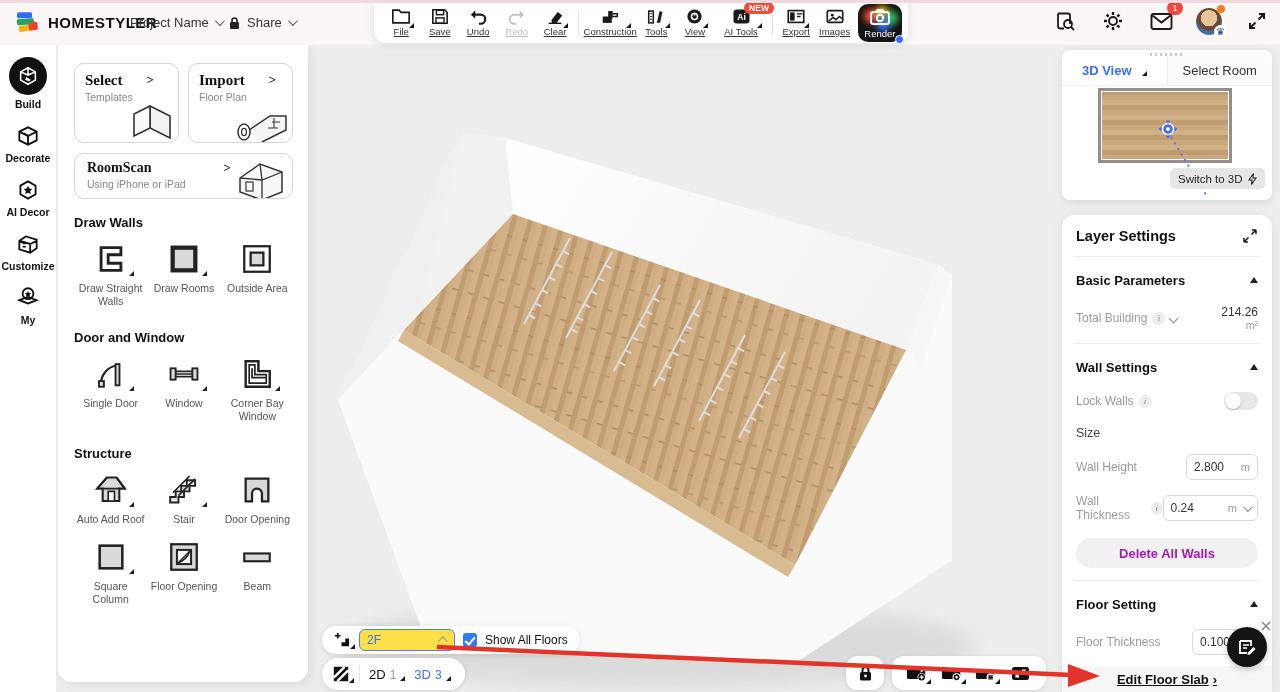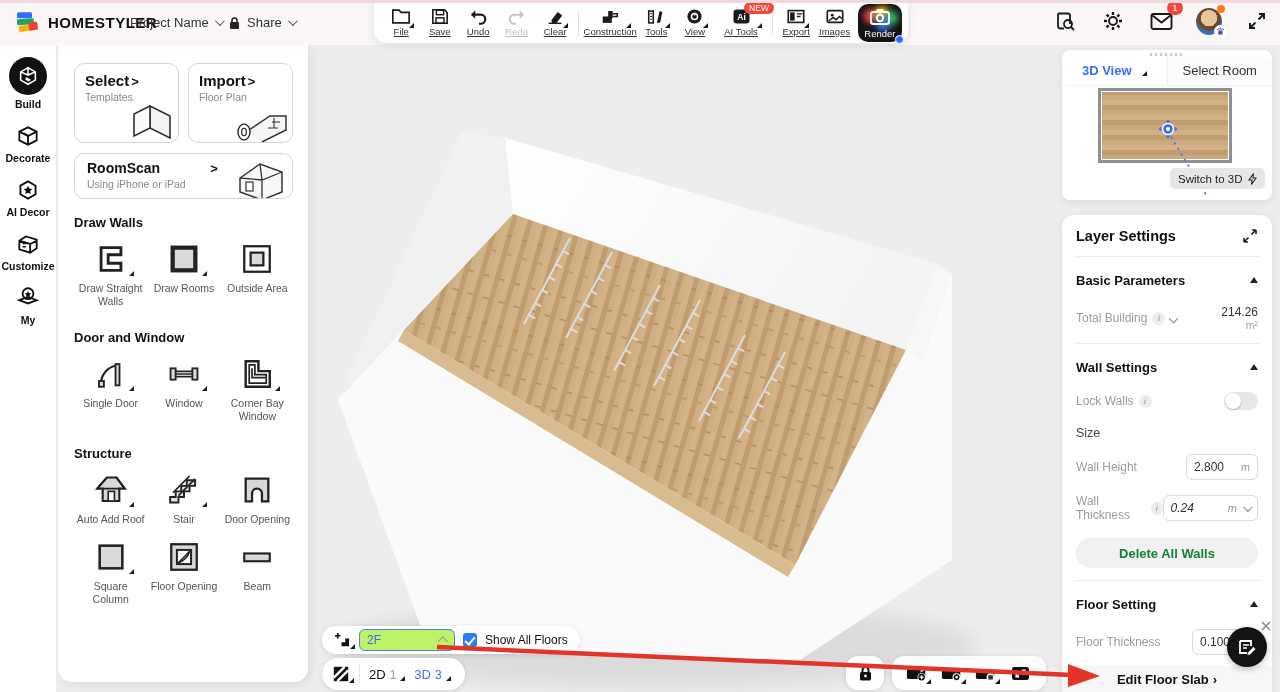--- a/index.html
+++ b/index.html
@@ -16,21 +16,21 @@
   .chev.up { transform:rotate(-135deg) translateY(-1px); border-color:#999; }
 
   #toolbar { position:absolute; left:374px; top:0; width:534px; height:43px; background:#fff; border-radius:0 0 12px 12px; box-shadow:0 2px 8px rgba(0,0,0,.10); display:flex; align-items:center; padding:2px 6px 0 8px; z-index:25; }
   .tb-item { width:40px; height:40px; display:flex; flex-direction:column; align-items:center; justify-content:center; position:relative; cursor:pointer; }
   .tb-item .lbl { font-size:9.5px; color:#333; margin-top:1px; white-space:nowrap;text-decoration:underline; }
   .tb-item.wide { width:56px; }
   .tb-item.disabled .lbl { color:#c0c0c0; }
   .tb-sep { width:1px; height:26px; background:#e3e3e3; margin:0 4px; }
   .corner { position:absolute; width:0; height:0; border-bottom:5px solid #1a1a1a; border-left:5px solid transparent; }
   .tb-item .corner { right:6px; top:20px; }
-  .new-badge { position:absolute; top:-1px; right:-6px; background:#f4483a; color:#fff; font-size:8.5px; font-weight:normal; padding:1px 5px; border-radius:7px; z-index:2; }
+  .new-badge { position:absolute; top:-1px; right:-6px; background:#f4483a; color:#fff; font-size:8.5px; font-weight:bold; padding:1px 5px; border-radius:7px; z-index:2; }
   #render-btn { width:46px; height:38px; background:#141414; border-radius:10px; position:relative; display:flex; flex-direction:column; align-items:center; justify-content:flex-start; margin-left:4px; cursor:pointer; overflow:visible; }
   .blob { position:absolute; width:14px; height:14px; border-radius:50%; filter:blur(3px); }
   #render-btn .lbl { color:#fff; font-size:9.5px; position:absolute; bottom:3px; }
   .blue-dot { position:absolute; right:-2px; bottom:-2px; width:9px; height:9px; border-radius:50%; background:#2f6bff; border:1.5px solid #fff; }
 
   .top-right { position:absolute; right:10px; top:8px; display:flex; align-items:center; gap:22px; }
   .tr-icon { position:relative; width:26px; height:26px; display:flex; align-items:center; justify-content:center; cursor:pointer; }
   .mail-badge { position:absolute; top:-7px; right:-9px; background:#f4483a; color:#fff; border-radius:8px; font-size:9.5px; min-width:16px; height:14px; line-height:14px; text-align:center; padding:0 3px; }
   .avatar { width:27px; height:27px; border-radius:50%; background:radial-gradient(circle at 50% 38%, #e8c49a 0 38%, #6b4a33 39% 58%, #3d6ea5 59% 100%); position:relative; }
   .avatar .odot { position:absolute; top:-3px; right:-3px; width:8px; height:8px; background:#ff7a1a; border-radius:50%; }
@@ -42,38 +42,38 @@
   .nav-item .nlbl { font-size:10.5px; font-weight:bold; color:#111; margin-top:3px; }
   .nav-circle { width:38px; height:38px; background:#111; border-radius:50%; display:flex; align-items:center; justify-content:center; }
 
   
   #leftpanel { position:absolute; left:58px; top:45px; width:250px; height:637px; background:#fff; border-radius:0 0 14px 14px; box-shadow:3px 3px 10px rgba(0,0,0,.07); z-index:17; padding:18px 14px 0 16px; }
   .cr-title { font-size:16px; font-weight:bold; font-style:italic; color:#111; margin-bottom:12px; }
   .card-row { display:flex; gap:9px; }
   .cr-card { border:1.5px solid #d5d5d5; border-radius:10px; background:#fff; position:relative; cursor:pointer; overflow:hidden; }
   .cr-card.small { width:105px; height:80px; padding:8px 0 0 10px; }
   .cr-card.wideC { width:219px; height:46px; margin-top:10px; padding:6px 0 0 12px; }
-  .cc-title { font-size:15px; font-weight:bold; color:#111; display:flex; align-items:flex-end; gap:2px; }
+  .cc-title { font-size:15px; font-weight:bold; color:#111; display:flex; align-items:flex-start; gap:24px;font-family:Liberation Serif, serif; }
   .cc-title .arr { font-weight:bold; font-size:13px; }
   .cc-sub { font-size:10.5px; color:#888; margin-top:2px; }
   .cc-art { position:absolute; right:2px; bottom:0; }
   .sec-title { font-size:13px; font-weight:bold; color:#111; margin:16px 0 10px 0; }
   .tool-grid { display:flex; }
   .tg-cell { width:75px; display:flex; flex-direction:column; align-items:center; position:relative; cursor:pointer; margin-bottom:6px; }
   .tg-cell .ticon { position:relative; width:38px; height:38px; display:flex; align-items:center; justify-content:center; }
   .tg-cell .ticon .corner { right:-4px; bottom:2px; border-bottom-color:#222; }
   .tg-cell .tlbl { font-size:10.5px; color:#555; text-align:center; line-height:1.25; margin-top:4px; max-width:72px; }
 
   
   #canvas { position:absolute; left:56px; top:45px; width:1224px; height:647px; background:#ededed; z-index:1; }
 
   
   .pill { position:absolute; background:#fff; border-radius:16px; box-shadow:0 1px 5px rgba(0,0,0,.12); display:flex; align-items:center; z-index:12; }
   #pill-floor { left:322px; top:626px; height:28px; padding:0 12px 0 10px; gap:8px; }
-  #floor-select { width:96px; height:22px; border:1.5px solid #4a7dff; border-radius:6px; display:flex; align-items:center; justify-content:space-between; padding:0 7px; background:#bef264; cursor:pointer; }
+  #floor-select { width:96px; height:22px; border:1.5px solid #4a7dff; border-radius:6px; display:flex; align-items:center; justify-content:space-between; padding:0 7px; background:#fde047; cursor:pointer; }
   #floor-select .fv { color:#3a6ef5; font-size:12px; }
   .checkbox { width:14px; height:14px; background:#2f7bf6; border-radius:3px; position:relative; cursor:pointer; }
   .checkbox::after { content:""; position:absolute; left:4px; top:1.5px; width:4px; height:8px; border-right:2px solid #fff; border-bottom:2px solid #fff; transform:rotate(40deg); }
   .cb-label { font-size:12px; color:#111; }
   #pill-mode { left:322px; top:658px; height:32px; padding:0 14px 0 10px; gap:9px; }
   .mode-lbl { font-size:13px; color:#111; display:flex; gap:4px; align-items:baseline; position:relative; padding-right:9px; cursor:pointer; }
   .mode-lbl .cnt { font-size:12px; color:#9a9a9a; }
   .mode-lbl.active, .mode-lbl.active .cnt { color:#3a6ef5; }
   .mode-lbl .corner { right:0; bottom:1px; }
   .vdiv { width:1px; height:18px; background:#e3e3e3; }
@@ -109,22 +109,22 @@
   .prop-lbl { font-size:12px; color:#9b9b9b; display:flex; align-items:center; gap:5px; }
   .info-i { width:13px; height:13px; border-radius:50%; background:#ededed; color:#8a8a8a; font-size:9px; font-style:italic; font-family:"Liberation Serif",serif; display:inline-flex; align-items:center; justify-content:center; }
   .val-2l { text-align:right; }
   .val-2l .v { font-size:12px; color:#333; }
   .val-2l .u { font-size:10.5px; color:#9a9a9a; }
   .toggle { width:34px; height:18px; border-radius:9px; background:#e7e7e7; position:relative; cursor:pointer; }
   .toggle .knob { position:absolute; left:1px; top:1px; width:16px; height:16px; border-radius:50%; background:#fff; box-shadow:0 1px 2px rgba(0,0,0,.25); }
   .inp { height:26px; border:1px solid #d9d9d9; border-radius:6px; background:#fff; display:flex; align-items:center; padding:0 7px; gap:6px; cursor:text; }
   .inp .iv { font-size:12px; color:#333; }
   .inp .iu { font-size:11px; color:#9a9a9a; }
-  .btn-pill { height:30px; background:#f1f1f1; border-radius:16px; display:flex; align-items:center; justify-content:center; font-size:13px; font-weight:bold; color:#15803d; margin-top:16px; cursor:pointer; }
-  #edit-slab { position:absolute; left:0; bottom:0; width:210px; height:26px; background:#f6f6f6; display:flex; align-items:center; justify-content:center; gap:4px; font-size:13px; font-weight:bold; color:#111; cursor:pointer; border-radius:0; }
+  .btn-pill { height:30px; background:#f1f1f1; border-radius:16px; display:flex; align-items:center; justify-content:center; font-size:13px; font-weight:bold; color:#a21caf; margin-top:16px; cursor:pointer; }
+  #edit-slab { position:absolute; left:0; bottom:0; width:210px; height:26px; background:#f6f6f6; display:flex; align-items:center; justify-content:center; gap:4px; font-size:13px; font-weight:bold; color:#111; cursor:pointer; border-radius:0;text-decoration:underline; }
 
   #feedback-btn { position:absolute; left:1227px; top:627px; width:40px; height:40px; background:#141414; border-radius:50%; z-index:30; display:flex; align-items:center; justify-content:center; cursor:pointer; box-shadow:0 2px 6px rgba(0,0,0,.25); }
   #feedback-close { position:absolute; left:1261px; top:621px; z-index:31; color:#777; font-size:11px; cursor:pointer; }
 
   #arrow-overlay { position:absolute; left:0; top:0; width:1280px; height:692px; z-index:40; pointer-events:none; }
 
   .size-lbl { font-size:12.5px; color:#444; margin-top:16px; }
 </style>
 </head>
 <body>
@@ -730,21 +730,21 @@
     <span class="inp" style="width:72px;justify-content:space-between;">
       <span class="iv">2.800</span>
       <span class="iu">m</span>
     </span>
   </div>
   <div class="prop-row">
     <span class="prop-lbl">
       <span>Wall Thickness</span>
       <span class="info-i">i</span>
     </span>
-    <span class="inp" style="width:106px;font-style:italic;">
+    <span class="inp" style="width:106px;">
       <span class="iv" style="flex:1;">0.24</span>
       <span class="iu">m</span>
       <span class="chev" style="transform:rotate(45deg) translateY(-2px);border-color:#8a8a8a;"></span>
     </span>
   </div>
   <div class="btn-pill">Delete All Walls</div>
   <div class="hr"></div>
 
   <div class="sec-row">
     <span class="sec-name">Floor Setting</span>

